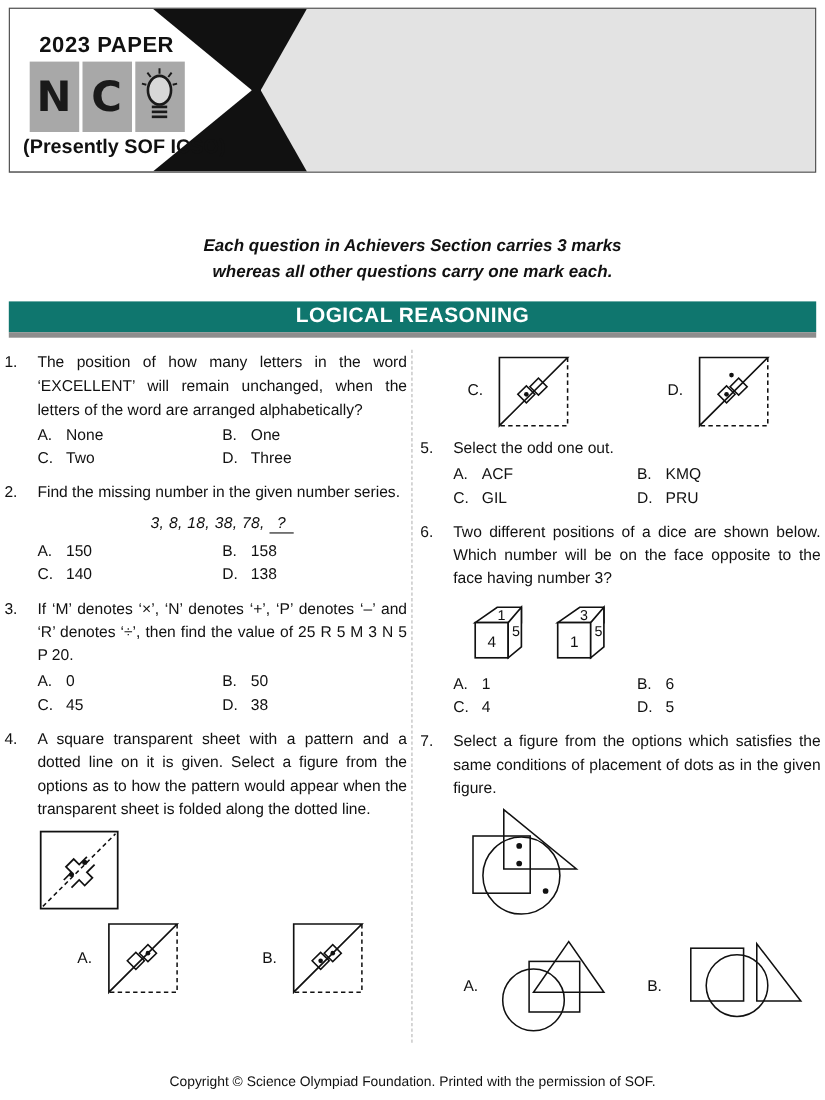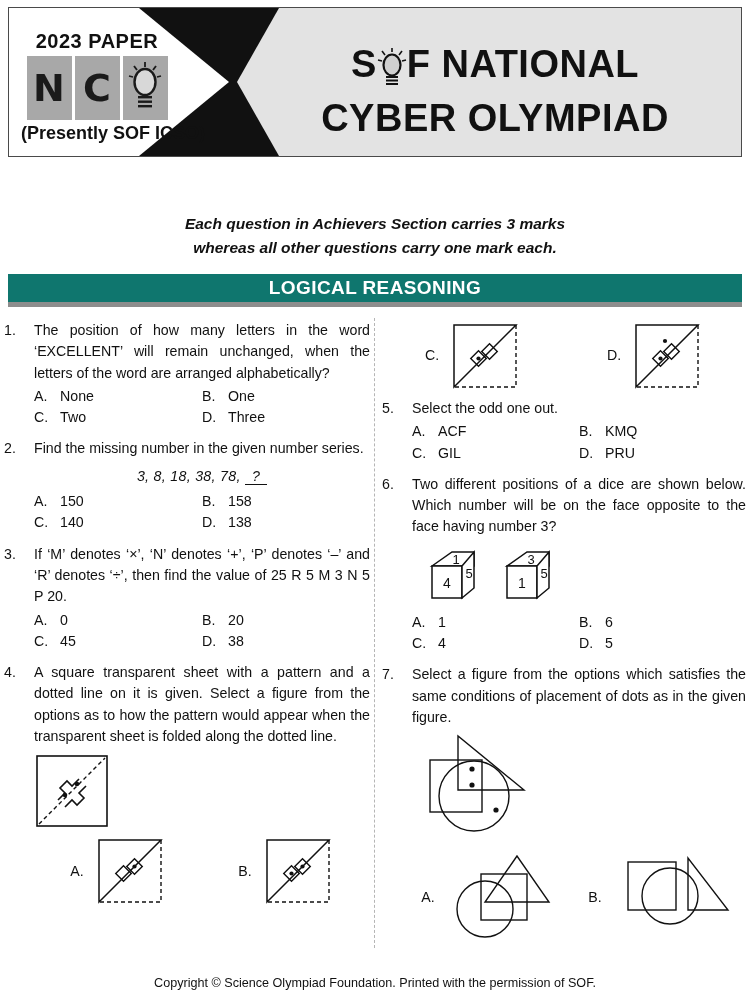--- a/index.html
+++ b/index.html
@@ -159,38 +159,20 @@
             <line x1="29" y1="6" x2="26" y2="10"></line>
             <line x1="2" y1="16" x2="6" y2="17"></line>
             <line x1="34" y1="16" x2="30" y2="17"></line>
           </g>
         </svg>
       </div>
     </div>
     <div class="logo-sub">(Presently SOF ICSO)</div>
   </div>
 
-  <div class="title-area">
-    <div class="title-line"><span>S</span><span class="bulbslot">
-        <svg width="30" height="40" viewBox="0 0 30 40">
-          <ellipse cx="15" cy="17" rx="8.5" ry="10.5" fill="#cfcfcf" stroke="#111" stroke-width="2.2"></ellipse>
-          <rect x="9" y="28" width="12" height="2" fill="#111"></rect>
-          <rect x="9" y="31.5" width="12" height="2" fill="#111"></rect>
-          <rect x="9" y="35" width="12" height="2" fill="#111"></rect>
-          <g stroke="#111" stroke-width="1.6">
-            <line x1="15" y1="0" x2="15" y2="4"></line>
-            <line x1="5" y1="3" x2="8" y2="7"></line>
-            <line x1="25" y1="3" x2="22" y2="7"></line>
-            <line x1="1" y1="12" x2="5" y2="13"></line>
-            <line x1="29" y1="12" x2="25" y2="13"></line>
-          </g>
-        </svg>
-      </span><span>F NATIONAL</span></div>
-    <div class="title-line">CYBER OLYMPIAD</div>
-  </div>
 </div>
 
 <div class="marks-note">
   <div>Each question in Achievers Section carries 3 marks</div>
   <div>whereas all other questions carry one mark each.</div>
 </div>
 
 <div class="section-band">LOGICAL REASONING</div>
 <div class="section-shadow"></div>
 <div class="col-divider"></div>
@@ -264,21 +246,21 @@
     <div class="q-body">
       <div class="q-text">If ‘M’ denotes ‘×’, ‘N’ denotes ‘+’, ‘P’ denotes ‘–’ and ‘R’ denotes ‘÷’, then find the value of 25 R 5 M 3 N 5 P 20.</div>
       <div class="opts">
         <div class="opt-row">
           <div class="opt">
             <span class="opt-key">A.</span>
             <span class="opt-val">0</span>
           </div>
           <div class="opt">
             <span class="opt-key">B.</span>
-            <span class="opt-val">20</span>
+            <span class="opt-val">50</span>
           </div>
         </div>
         <div class="opt-row">
           <div class="opt">
             <span class="opt-key">C.</span>
             <span class="opt-val">45</span>
           </div>
           <div class="opt">
             <span class="opt-key">D.</span>
             <span class="opt-val">38</span>

